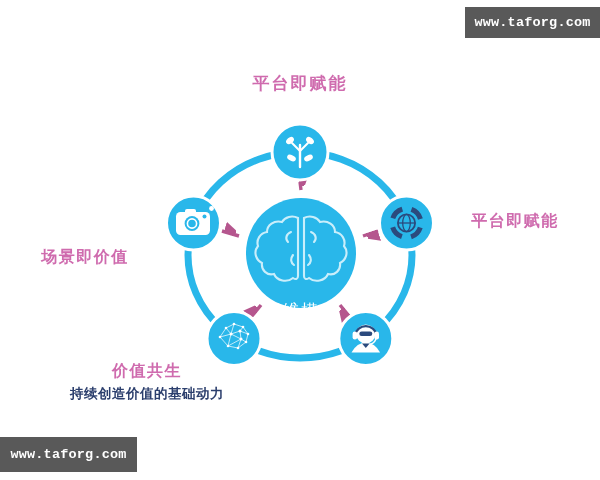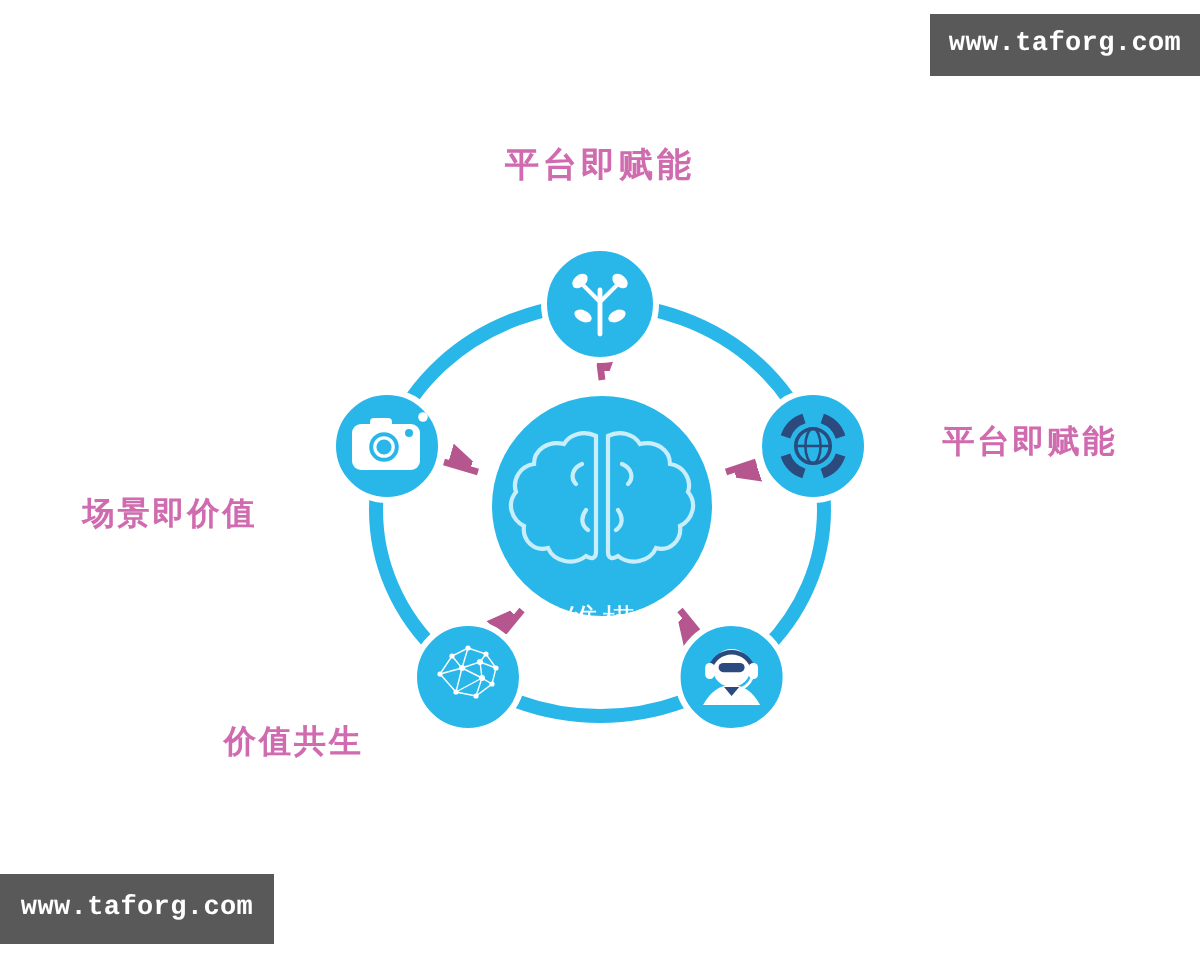--- a/index.html
+++ b/index.html
@@ -146,20 +146,21 @@
   <div class="label-block" style="left:0px;top:211px;width:170px;margin-top:36px;">
     <div class="label-title">场景即价值</div>
   </div>
 
   <div class="label-block" style="left:430px;top:211px;width:170px;">
     <div class="label-title">平台即赋能</div>
   </div>
 
   <div class="label-block" style="left:58px;top:361px;width:178px;">
     <div class="label-title">价值共生</div>
+    <div class="label-sub">持续创造价值的基础动力</div>
   </div>
 
 
   <div id="center-label">五维模式</div>
 
   <div id="watermark-top" class="watermark">www.taforg.com</div>
   <div id="watermark-bottom" class="watermark">www.taforg.com</div>
 
 </div>
 

